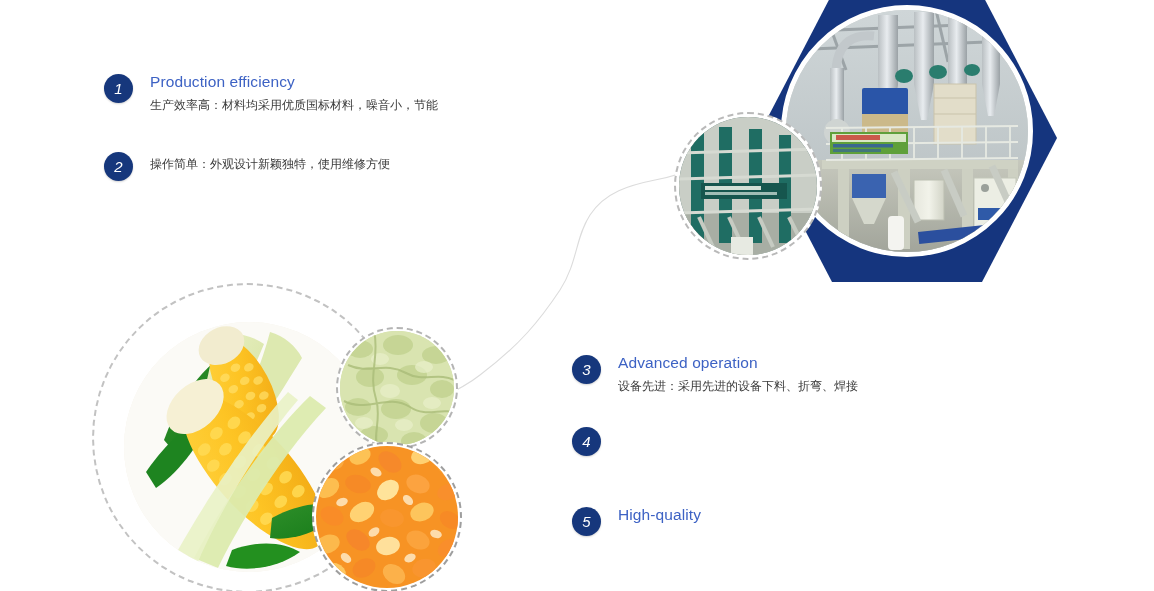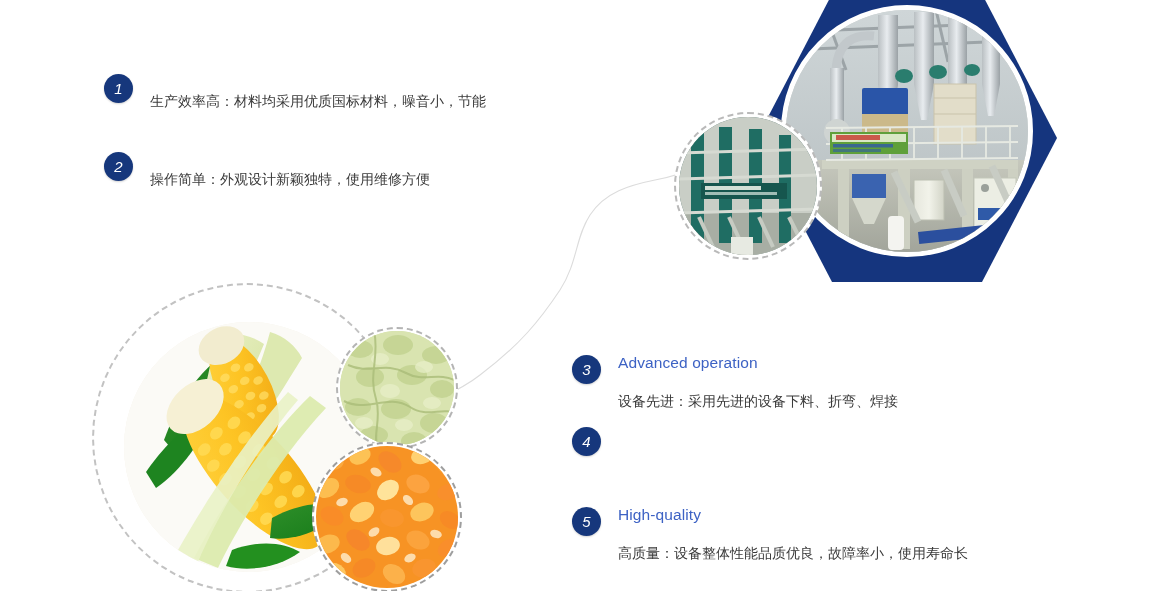--- a/index.html
+++ b/index.html
@@ -32,23 +32,23 @@
   .ftitle{
     color:#3d62c4;
     font-size:15.5px;
     line-height:19px;
     letter-spacing:0.1px;
     white-space:nowrap;
     font-weight:400;
   }
   .fdesc{
     color:#3a3a3a;
-    font-size:14px;
+    font-size:12px;
     line-height:22px;
-    margin-top:18px;
+    margin-top:3px;
     white-space:nowrap;
     font-family:"DejaVu Sans","Liberation Sans",sans-serif;
   }
 
   
   .hex{
     position:absolute;
     left:757px;top:-6px;
     width:300px;height:288px;
     background:#15357e;
@@ -440,20 +440,21 @@
           <ellipse cx="30" cy="112" rx="6" ry="4" transform="rotate(40 30 112)"></ellipse>
           <ellipse cx="94" cy="112" rx="6" ry="4" transform="rotate(-25 94 112)"></ellipse>
         </g>
       </svg>
     </div>
   </div>
 
   <div class="feature" style="left:104px;top:72px;">
     <div class="badge">1</div>
     <div class="ftext">
+      <div class="ftitle">Production efficiency</div>
       <div class="fdesc">生产效率高：材料均采用优质国标材料，噪音小，节能</div>
     </div>
   </div>
 
   <div class="feature" style="left:104px;top:150px;">
     <div class="badge">2</div>
     <div class="ftext">
       <div class="fdesc">操作简单：外观设计新颖独特，使用维修方便</div>
     </div>
   </div>
@@ -467,17 +468,16 @@
   </div>
 
   <div class="feature" style="left:572px;top:425px;">
     <div class="badge">4</div>
   </div>
 
   <div class="feature" style="left:572px;top:505px;">
     <div class="badge">5</div>
     <div class="ftext">
       <div class="ftitle">High-quality</div>
-      <div class="fdesc">高质量：设备整体性能品质优良，故障率小，使用寿命长</div>
     </div>
   </div>
 
 </div>
 
 </body></html>

